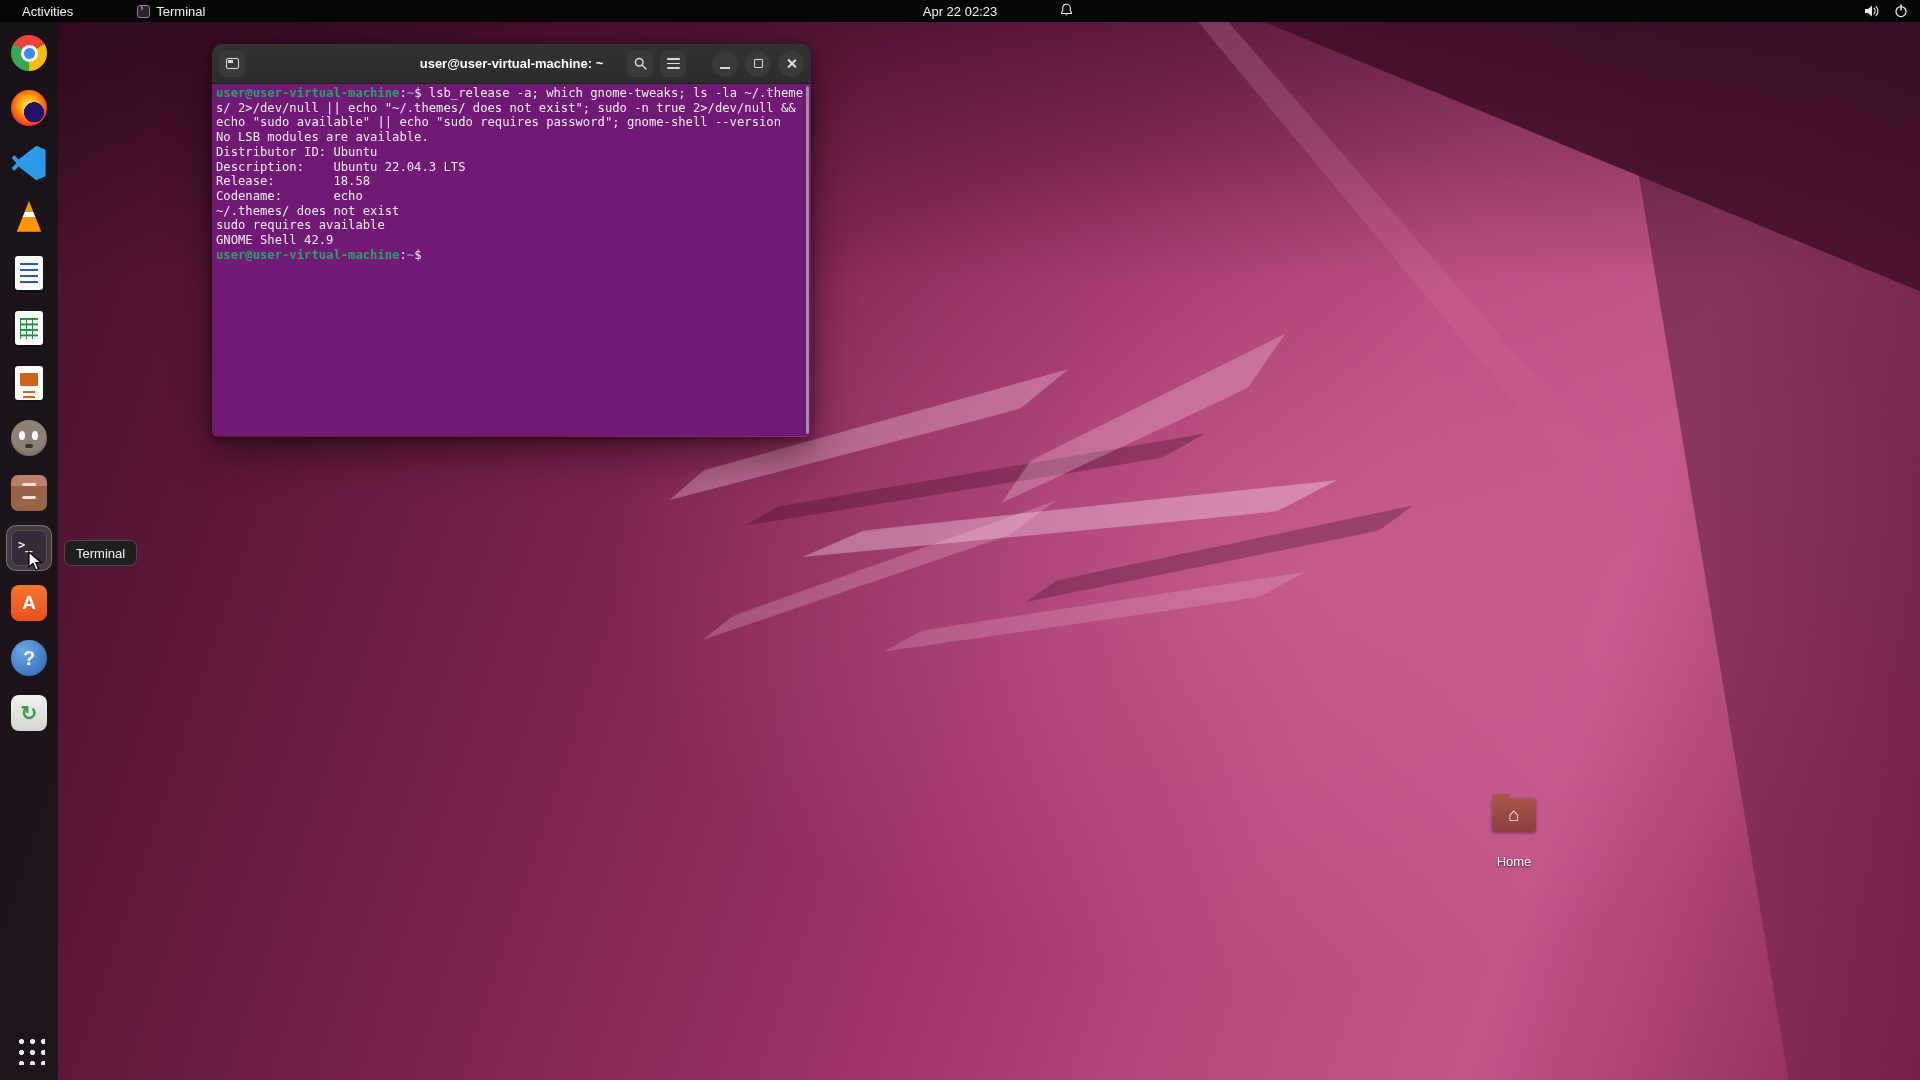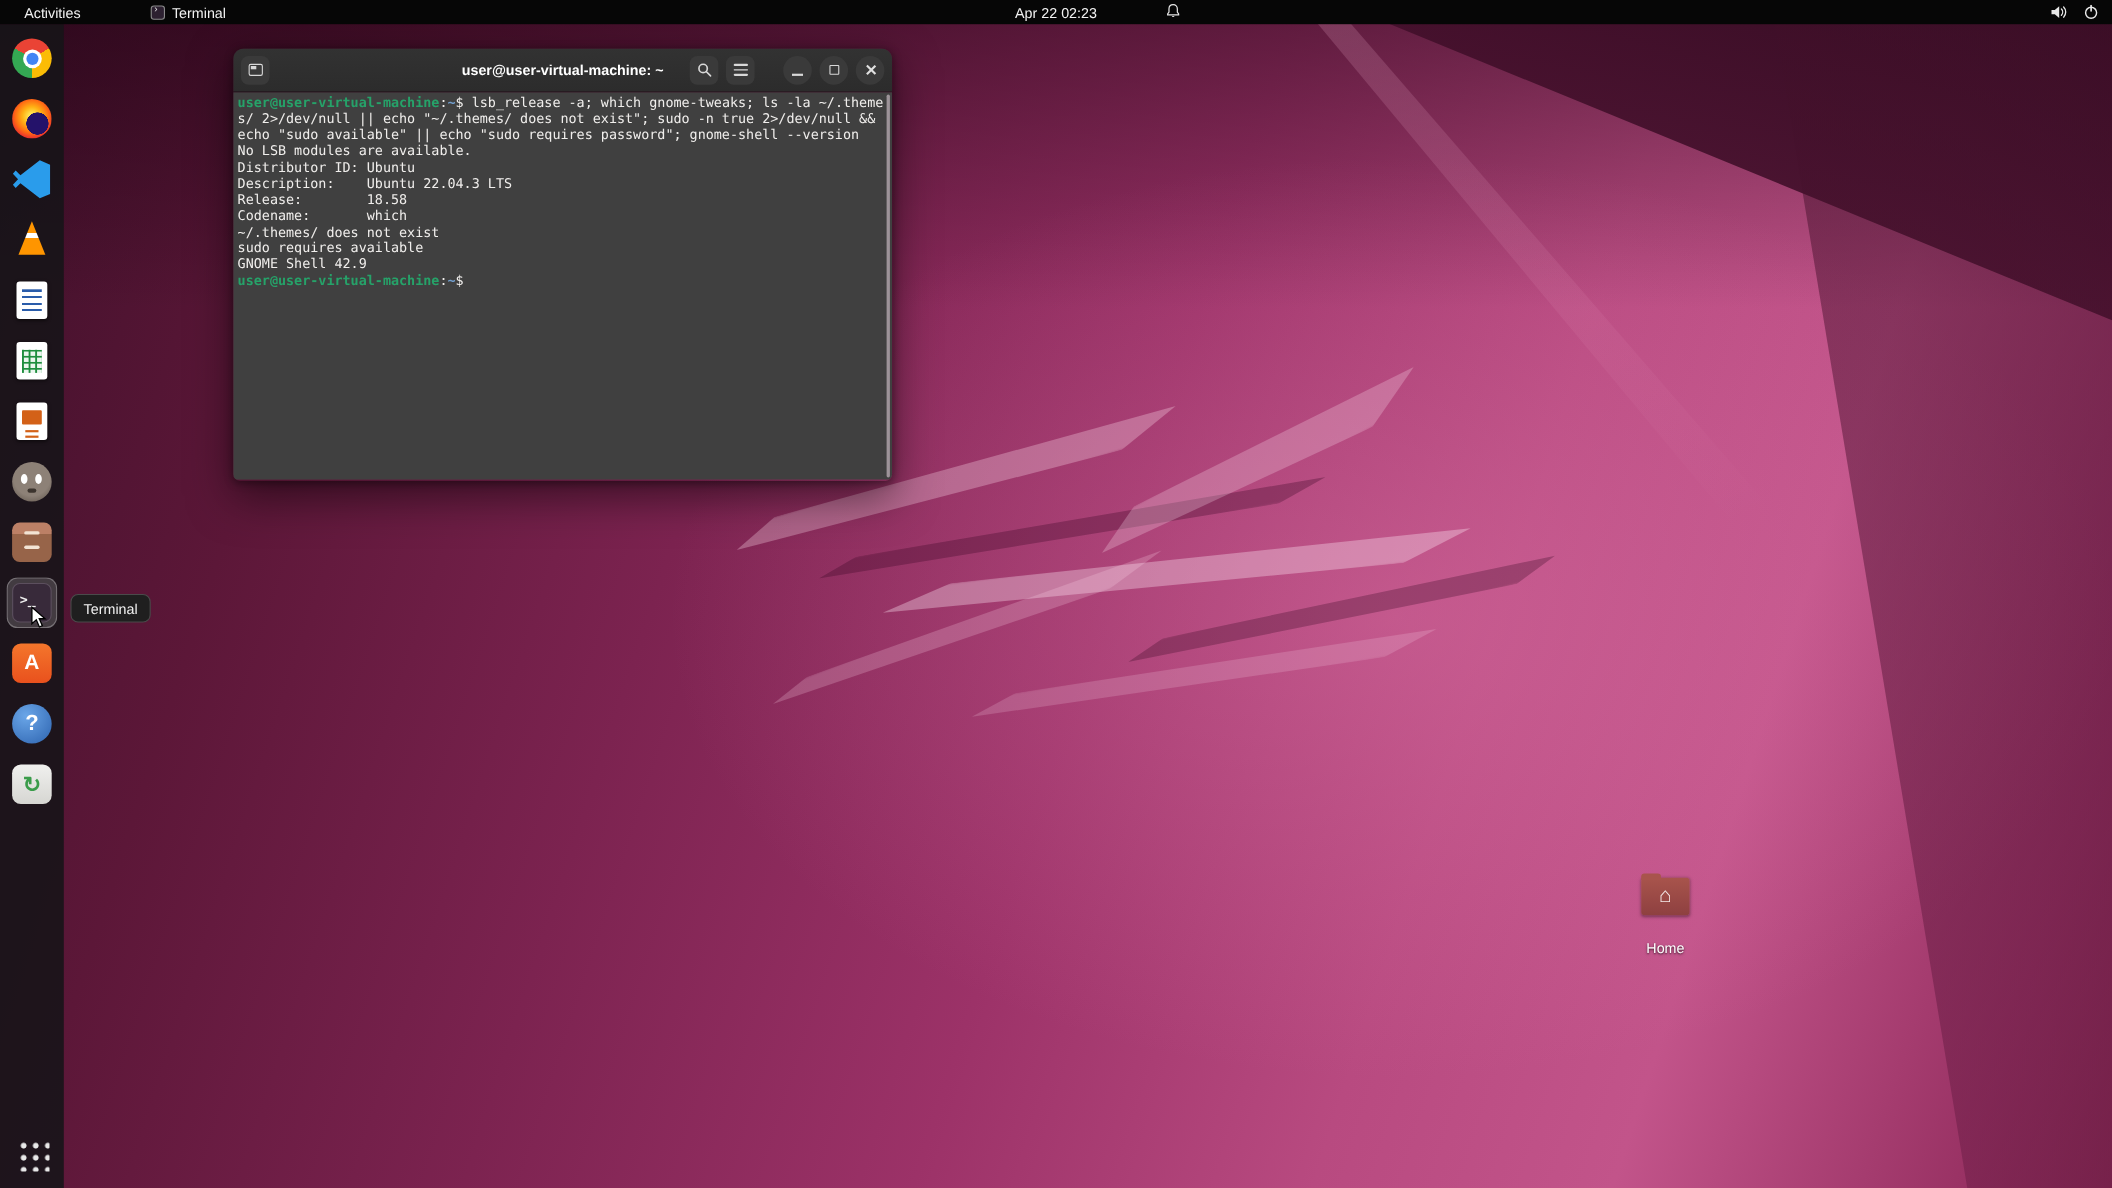--- a/index.html
+++ b/index.html
@@ -129,21 +129,21 @@
   .newtab-glyph::before { content:""; position:absolute; left:1px; top:1px; width:5px; height:3px; background:#d8d8d8; }
   .hamburger { width:13px; height:11px; display:flex; flex-direction:column; justify-content:space-between; }
   .hamburger i { height:1.6px; background:#d8d8d8; border-radius:1px; }
   .min-glyph { width:10px; height:1.8px; background:#d8d8d8; margin-top:9px; }
   .max-glyph { width:9px; height:9px; border:1.6px solid #d8d8d8; border-radius:1px; }
   .close-glyph { position:relative; width:11px; height:11px; }
   .close-glyph::before, .close-glyph::after { content:""; position:absolute; left:5px; top:0; width:1.7px; height:11px; background:#e0e0e0; }
   .close-glyph::before { transform:rotate(45deg); }
   .close-glyph::after { transform:rotate(-45deg); }
 
-  .term-body { position:relative; height:352px; background:#404040; padding:2px 4px; }
+  .term-body { position:relative; height:352px; background:#701a75; padding:2px 4px; }
   .tline { white-space:pre; font:12.2px/14.7px "DejaVu Sans Mono", monospace; }
   .bold { font-weight:bold; }
   .scrollbar { position:absolute; right:2px; top:2px; bottom:2px; width:3px; background:#a79ca3; border-radius:2px; opacity:.9; }
 
   
   .home { position:absolute; left:1484px; top:798px; width:60px; display:flex; flex-direction:column; align-items:center; gap:22px; z-index:20; }
   .folder { width:44px; height:34px; background:linear-gradient(#a8544c,#8e4040); border-radius:3px; position:relative; box-shadow:0 1px 3px rgba(0,0,0,.4); }
   .folder::before { content:""; position:absolute; top:-4px; left:0; width:18px; height:6px; background:#a8544c; border-radius:3px 3px 0 0; }
   .folder::after { content:"⌂"; position:absolute; inset:0; display:flex; align-items:center; justify-content:center; color:#f4e9e9; font-size:19px; }
   .home-label { color:#fff; font-size:13px; text-shadow:0 1px 2px rgba(0,0,0,.8); }
@@ -285,21 +285,21 @@
   </div>
   <div class="term-body">
     <div>
         <div class="tline"><span class="bold" style="color: rgb(38, 162, 105);">user@user-virtual-machine</span><span style="color: rgb(240, 238, 236);">:</span><span class="bold" style="color: rgb(114, 159, 207);">~</span><span style="color: rgb(240, 238, 236);">$ lsb_release -a; which gnome-tweaks; ls -la ~/.theme</span></div>
         <div class="tline"><span style="color: rgb(240, 238, 236);">s/ 2&gt;/dev/null || echo "~/.themes/ does not exist"; sudo -n true 2&gt;/dev/null &amp;&amp;</span></div>
         <div class="tline"><span style="color: rgb(240, 238, 236);">echo "sudo available" || echo "sudo requires password"; gnome-shell --version</span></div>
         <div class="tline"><span style="color: rgb(240, 238, 236);">No LSB modules are available.</span></div>
         <div class="tline"><span style="color: rgb(240, 238, 236); margin-top: 12px;">Distributor ID: Ubuntu</span></div>
         <div class="tline"><span style="color: rgb(240, 238, 236);">Description:    Ubuntu 22.04.3 LTS</span></div>
         <div class="tline"><span style="color: rgb(240, 238, 236);">Release:        18.58</span></div>
-        <div class="tline"><span style="color: rgb(240, 238, 236);">Codename:       which</span></div>
+        <div class="tline"><span style="color: rgb(240, 238, 236);">Codename:       echo</span></div>
         <div class="tline"><span style="color: rgb(240, 238, 236);">~/.themes/ does not exist</span></div>
         <div class="tline"><span style="color: rgb(240, 238, 236);">sudo requires available</span></div>
         <div class="tline"><span style="color: rgb(240, 238, 236);">GNOME Shell 42.9</span></div>
         <div class="tline"><span class="bold" style="color: rgb(38, 162, 105);">user@user-virtual-machine</span><span style="color: rgb(240, 238, 236);">:</span><span class="bold" style="color: rgb(114, 159, 207);">~</span><span style="color: rgb(240, 238, 236);">$ </span></div>
       </div>
     <div class="scrollbar"></div>
   </div>
 </div>
 
 <div class="home">

